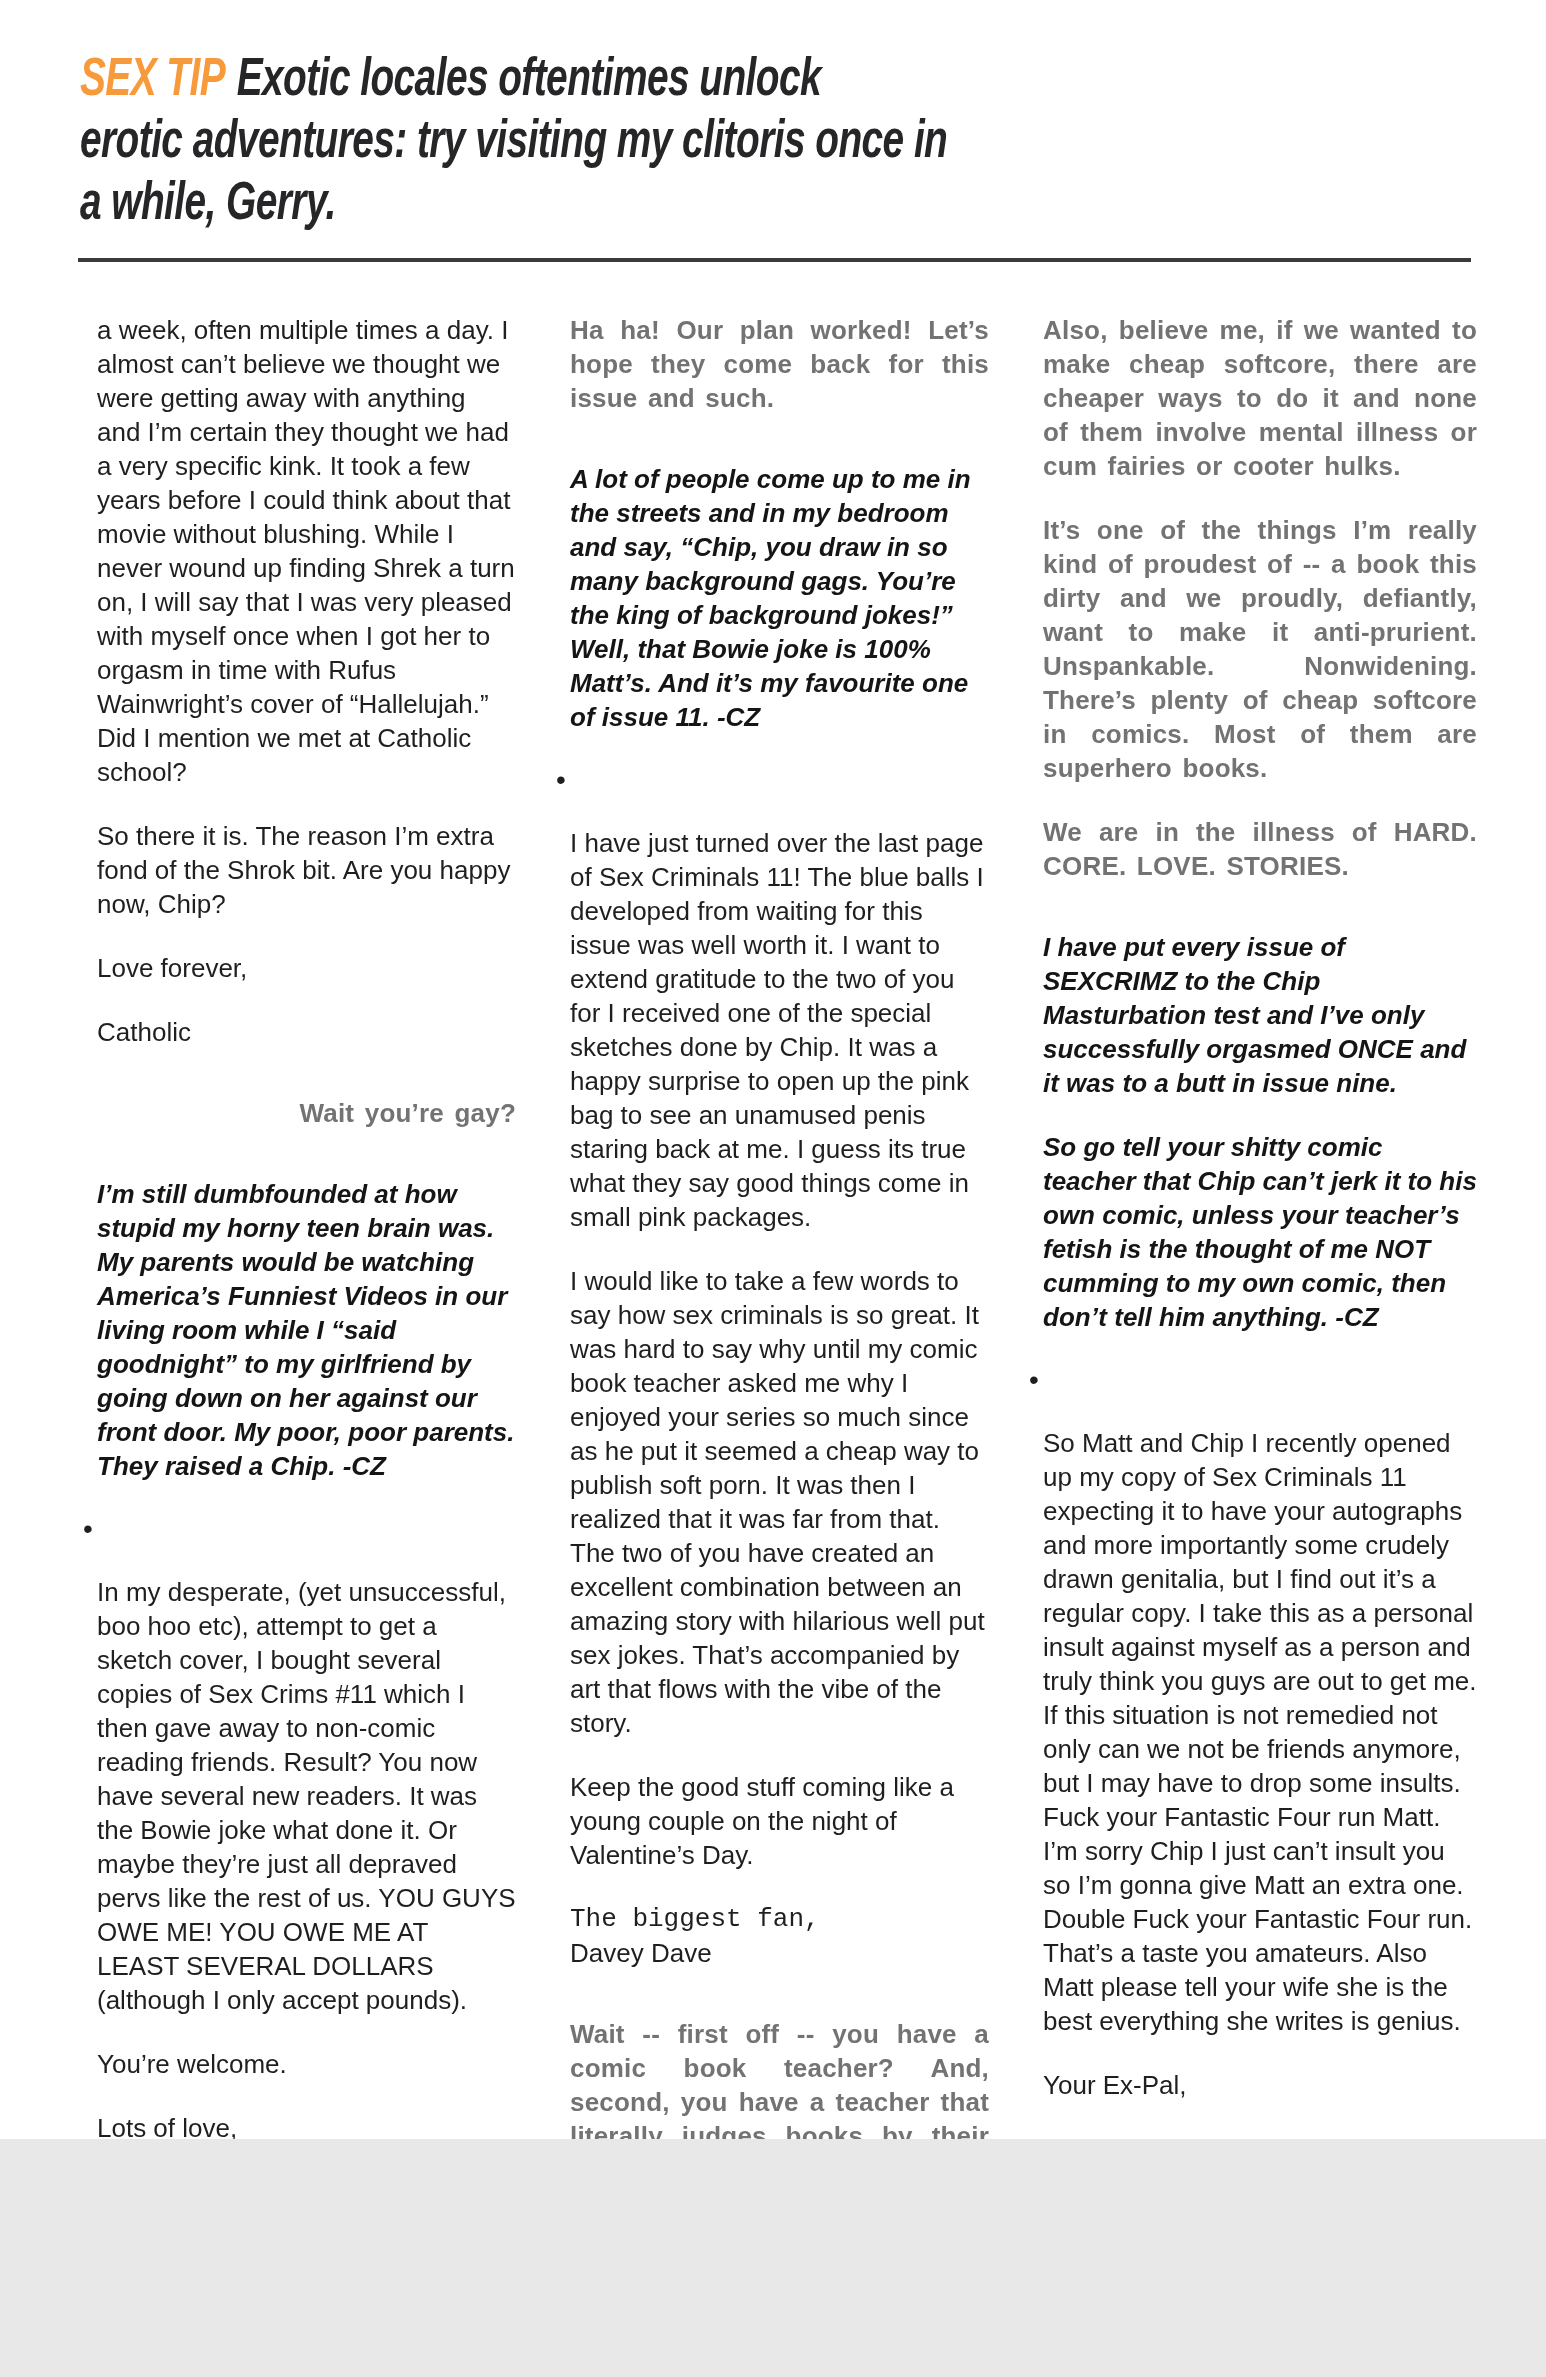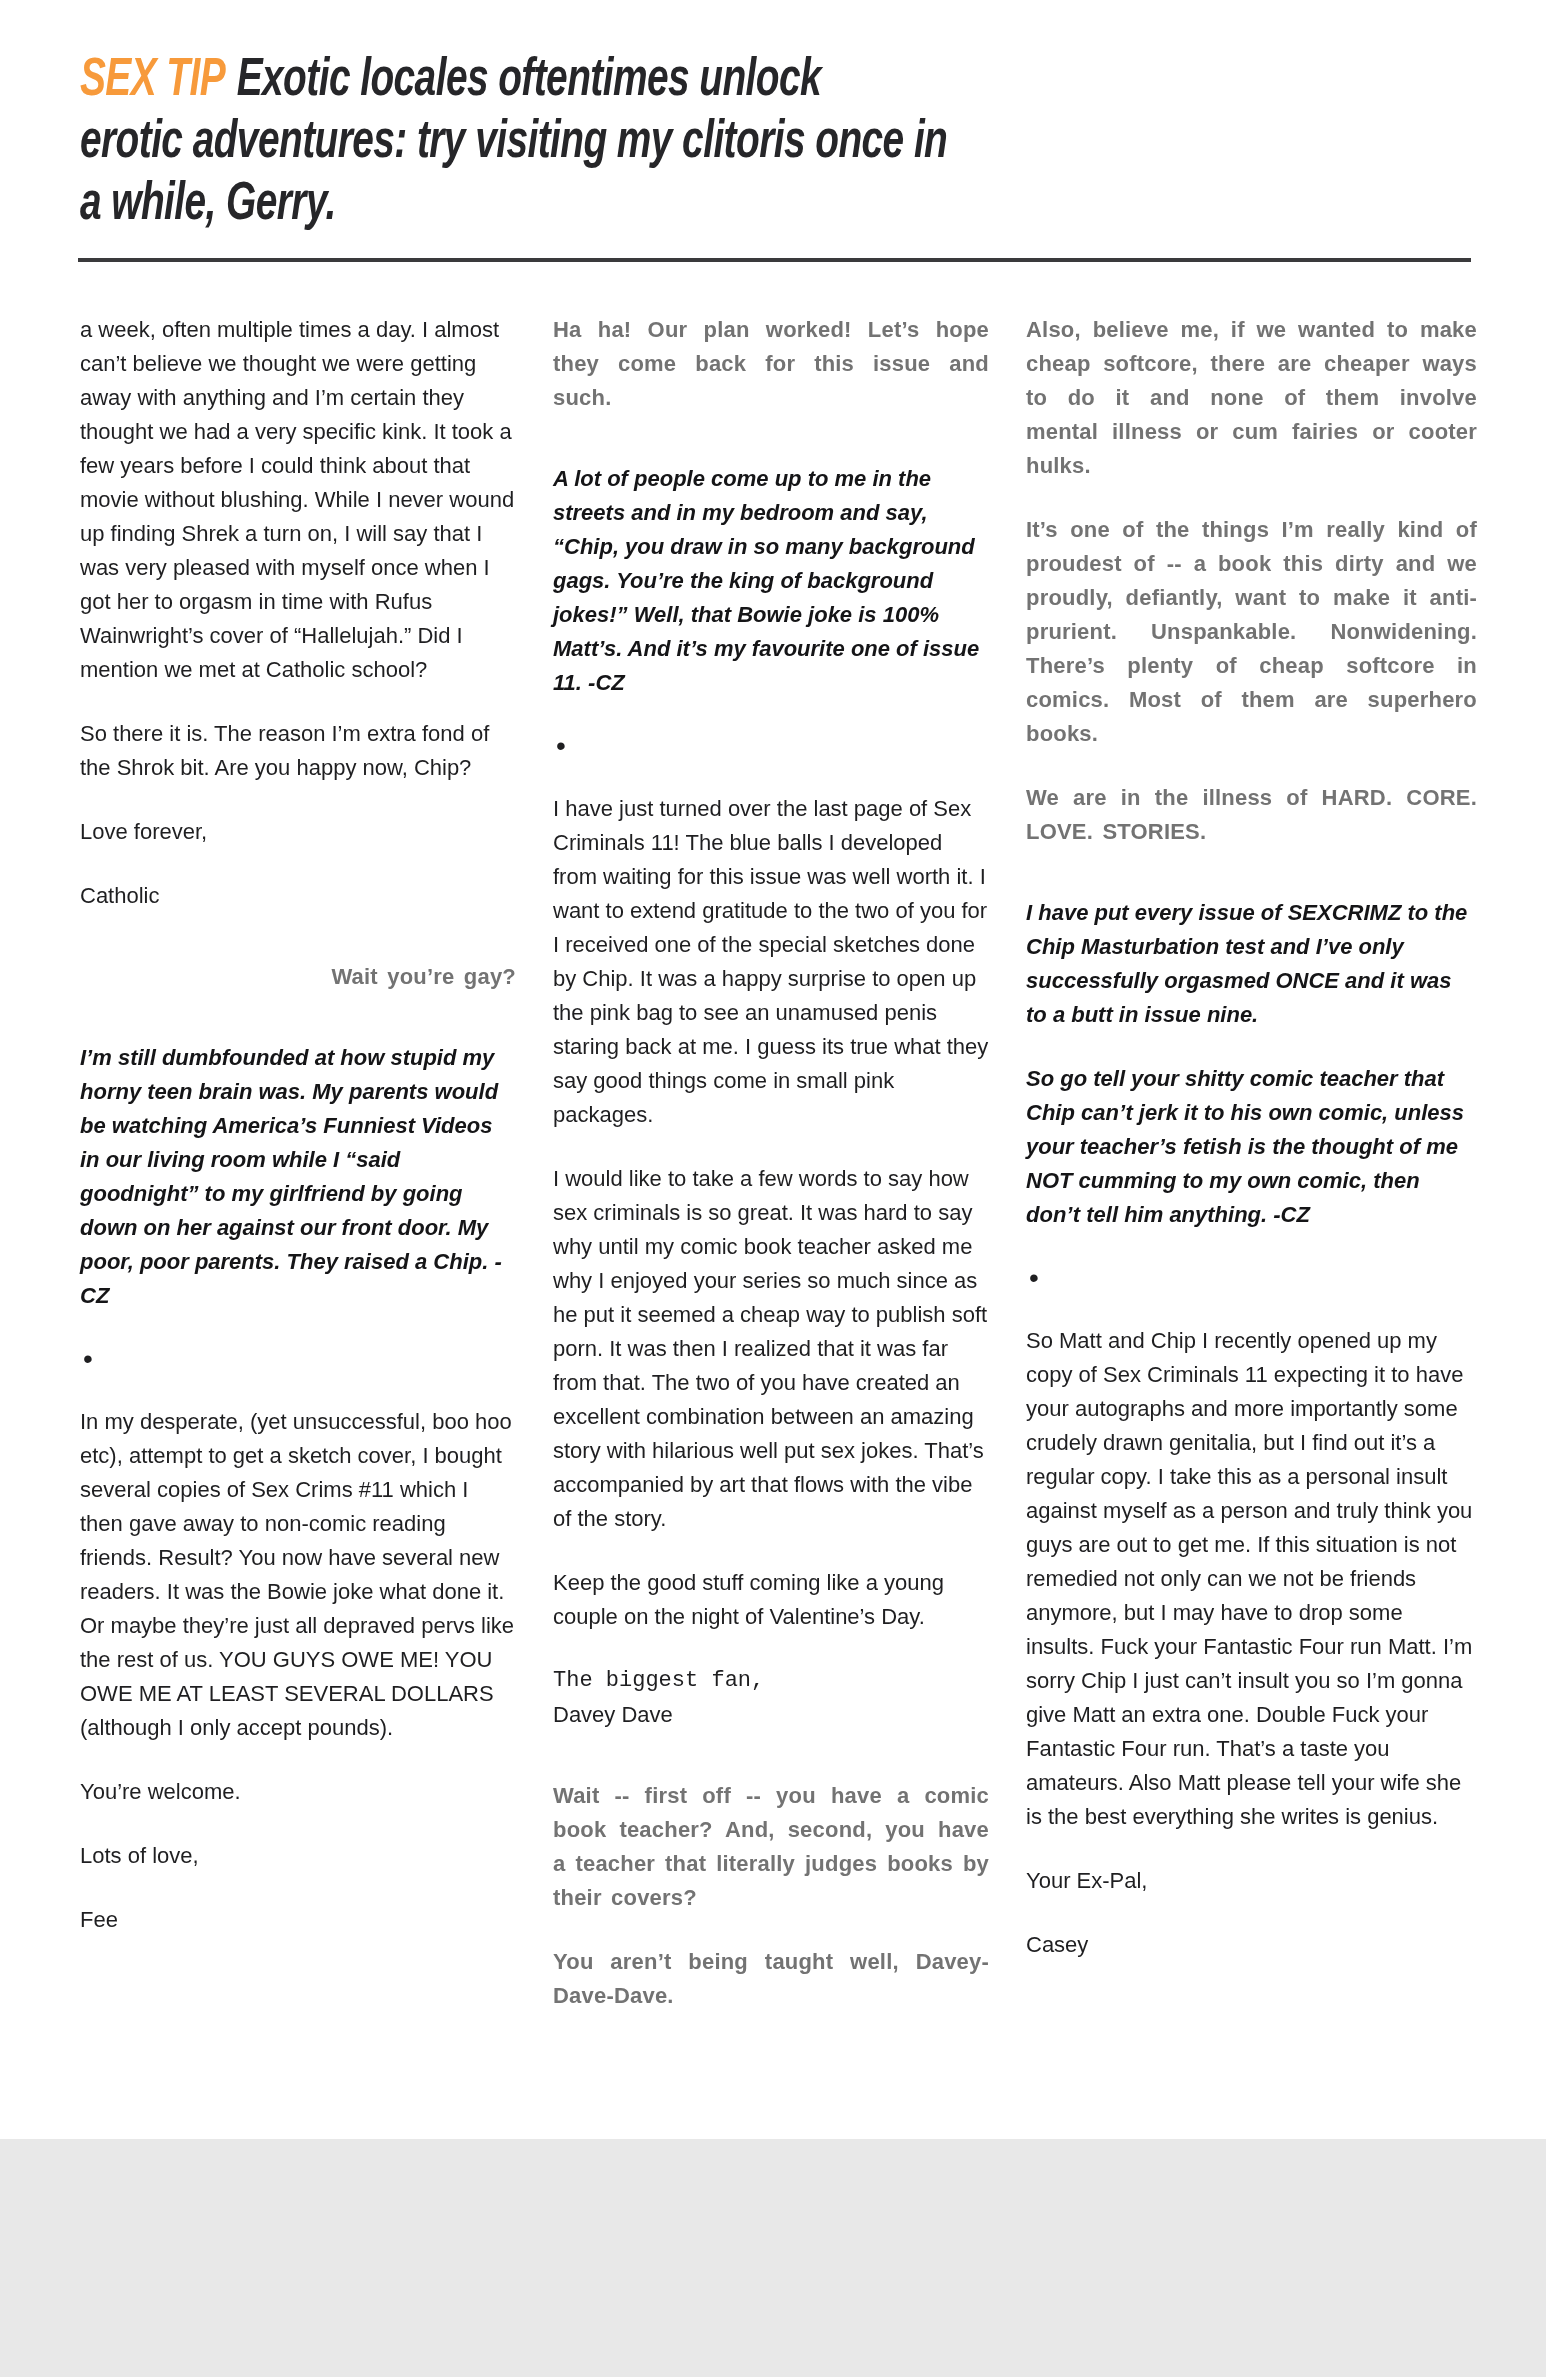--- a/index.html
+++ b/index.html
@@ -43,22 +43,22 @@
   .cols {
     position: absolute;
     left: 80px;
     top: 313px;
     display: flex;
     gap: 37px;
   }
   .col { width: 436px; }
   .col.right { width: 451px; }
   p {
-    margin: 0 0 30px 0;
-    font-size: 22px;
+    margin: 0 0 30px 17px;
+    font-size: 26px;
     line-height: 34px;
     color: #1f1f21;
   }
   .resp {
     font-weight: bold;
     text-align: justify;
     word-spacing: 3.1px;
     letter-spacing: 0.2px;
     color: #737373;
   }

